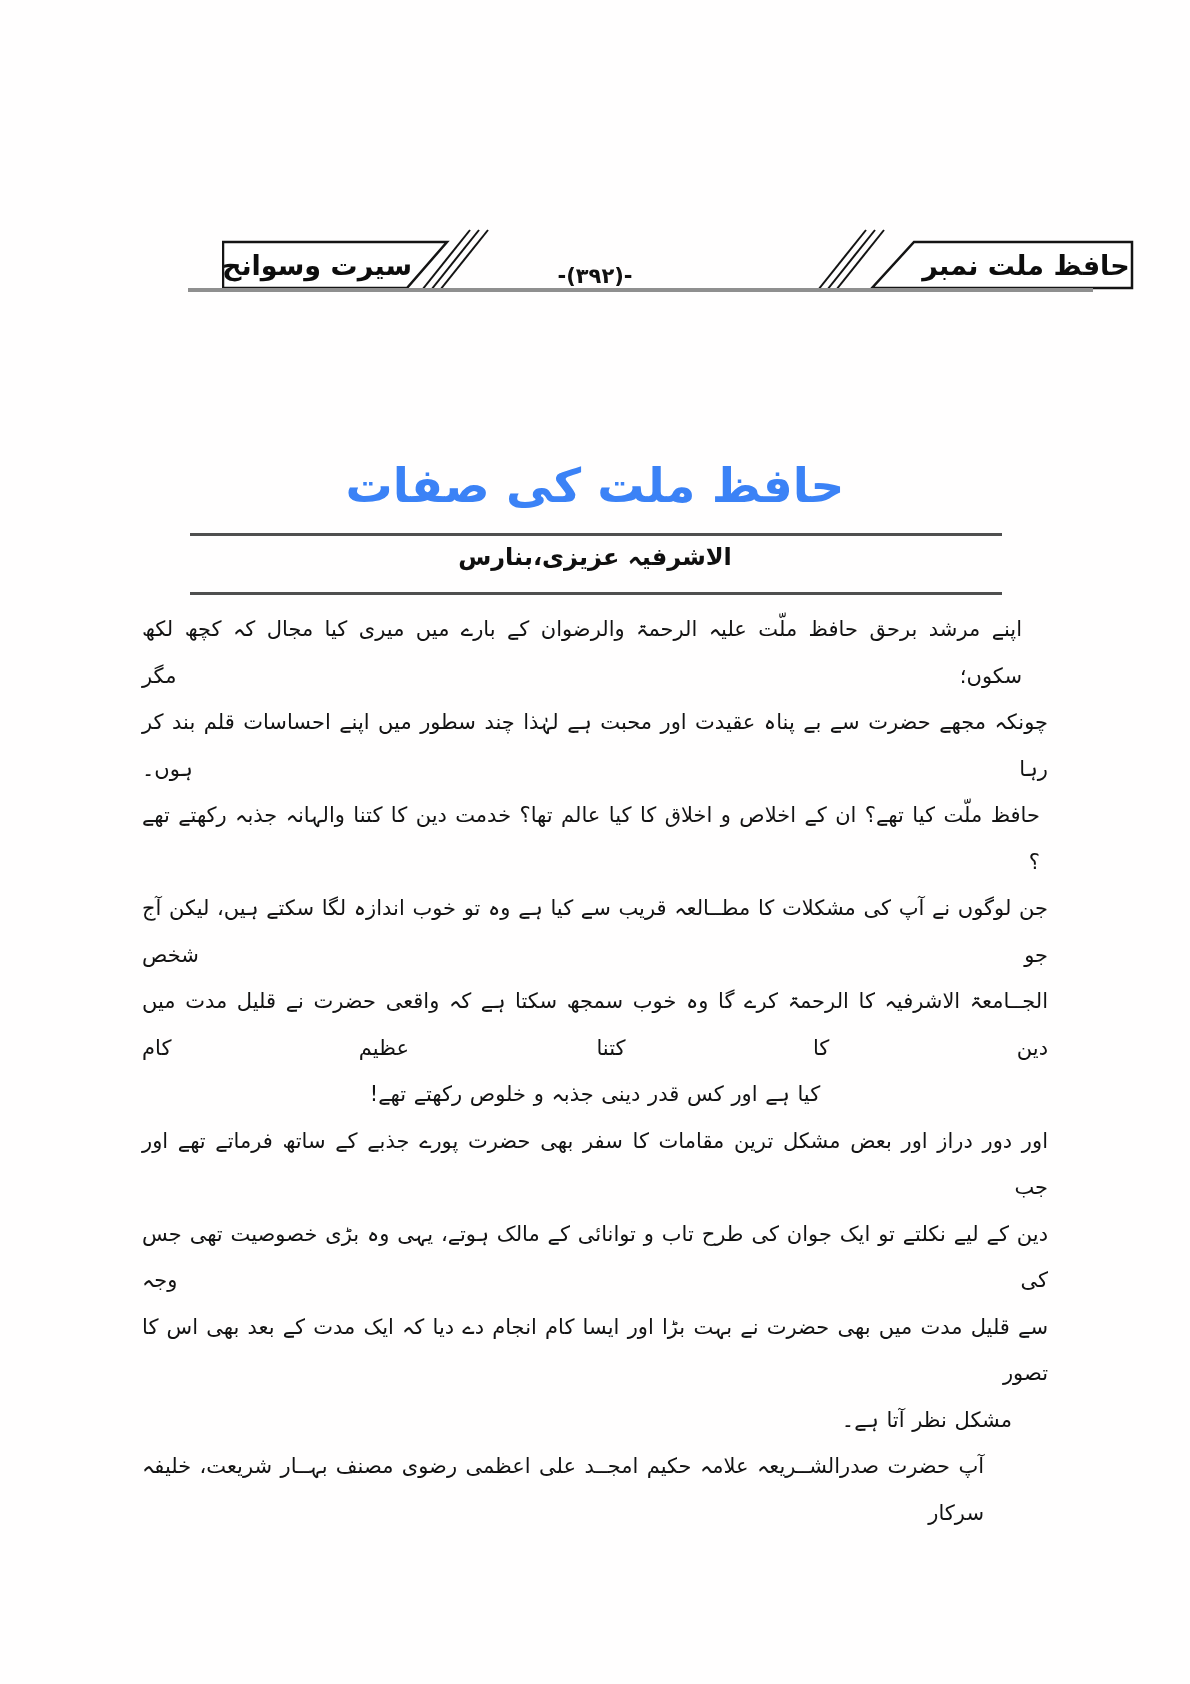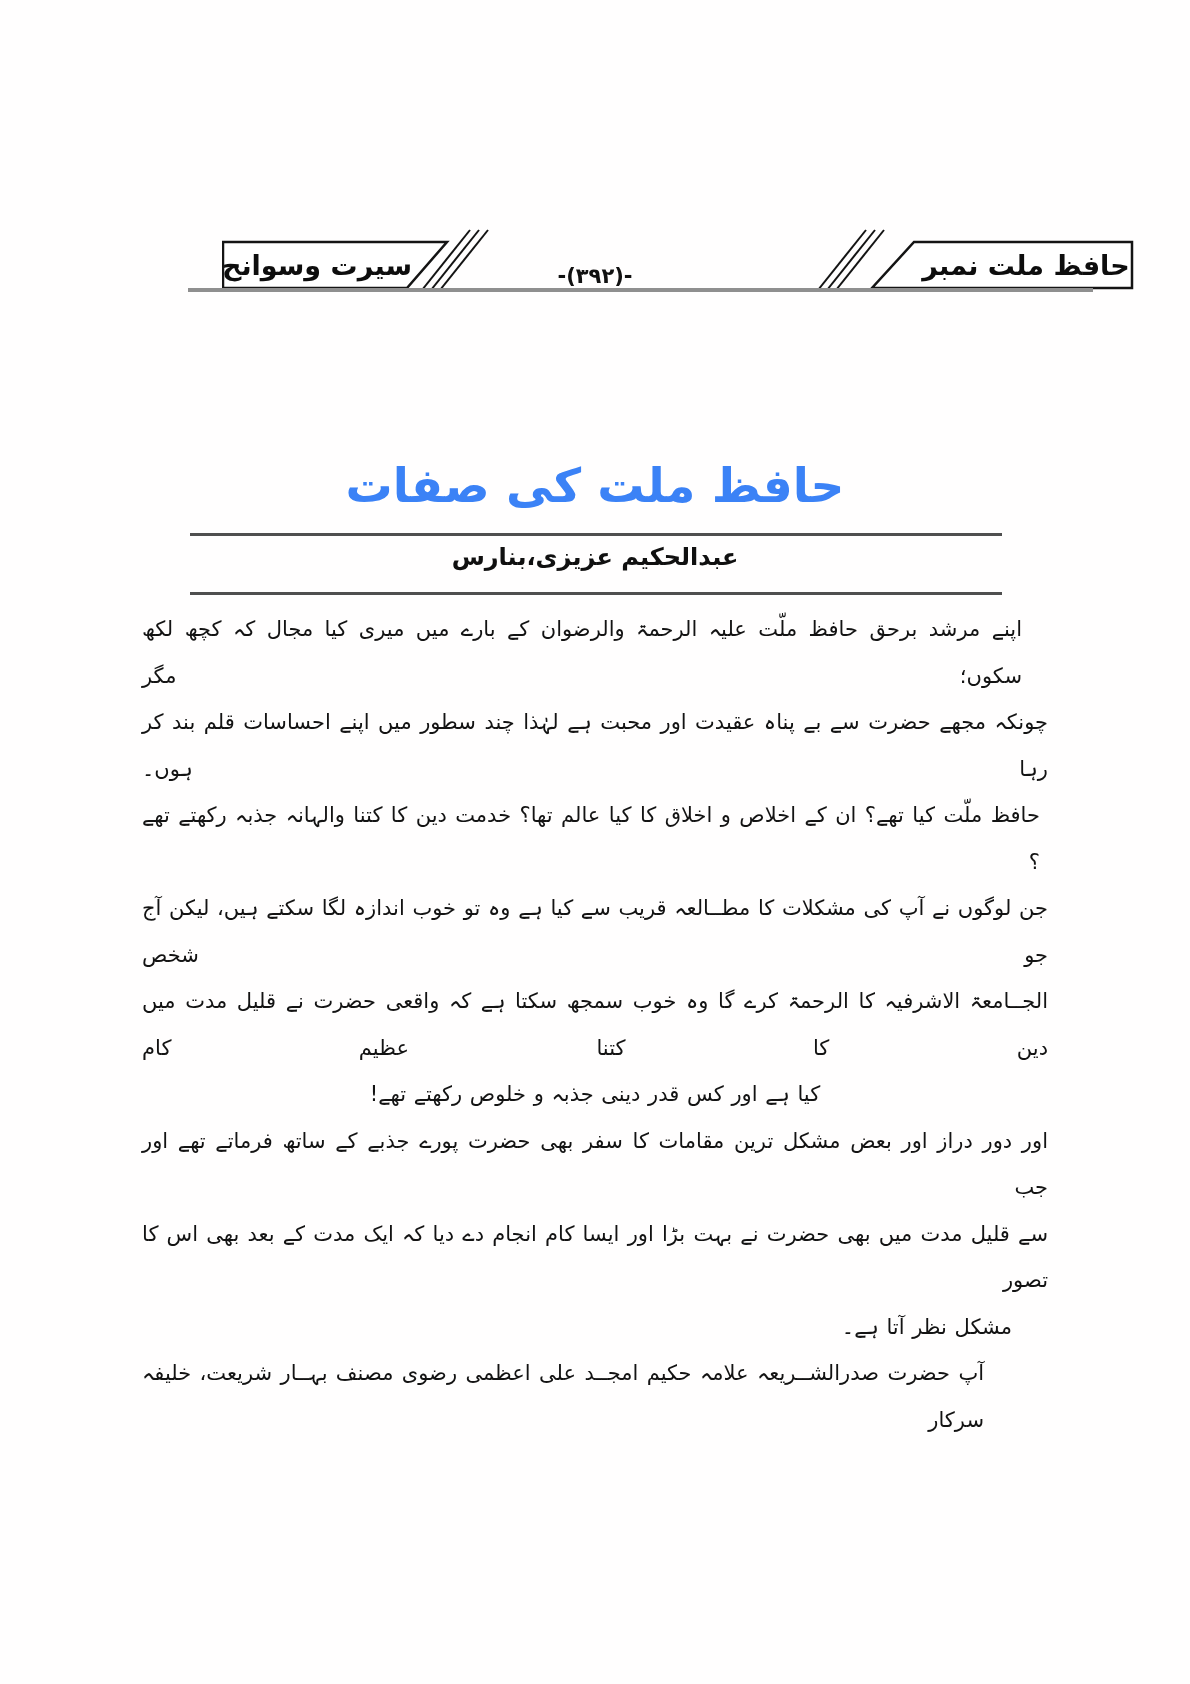--- a/index.html
+++ b/index.html
@@ -95,36 +95,37 @@
       </g>
       <text x="212" y="47" text-anchor="middle">حافظ ملت نمبر</text>
     </svg>
   </div>
 
   <div class="header-rule"></div>
 
   <div class="article-title">حافظ ملت کی صفات</div>
 
   <div class="rule rule-above-author"></div>
-  <div class="article-author">عبدالحکیم عزیزی،بنارس</div>
+  <div class="article-author">الاشرفیہ عزیزی،بنارس</div>
   <div class="rule rule-below-author"></div>
 
   <div class="article-body">
       <div class="para">
         <div class="line justify" style="padding-right: 26px;">اپنے مرشد برحق حافظ ملّت علیہ الرحمۃ والرضوان کے بارے میں میری کیا مجال کہ کچھ لکھ سکوں؛ مگر</div>
         <div class="line justify">چونکہ مجھے حضرت سے بے پناہ عقیدت اور محبت ہے لہٰذا چند سطور میں اپنے احساسات قلم بند کر رہا ہوں۔</div>
       </div>
       <div class="para">
         <div class="line justify" style="padding-right: 8px;">حافظ ملّت کیا تھے؟ ان کے اخلاص و اخلاق کا کیا عالم تھا؟ خدمت دین کا کتنا والہانہ جذبہ رکھتے تھے ؟</div>
         <div class="line justify">جن لوگوں نے آپ کی مشکلات کا مطــالعہ قریب سے کیا ہے وہ تو خوب اندازہ لگا سکتے ہیں، لیکن آج جو شخص</div>
         <div class="line justify">الجــامعۃ الاشرفیہ کا الرحمۃ کرے گا وہ خوب سمجھ سکتا ہے کہ واقعی حضرت نے قلیل مدت میں دین کا کتنا عظیم کام</div>
         <div class="line center">کیا ہے اور کس قدر دینی جذبہ و خلوص رکھتے تھے!</div>
       </div>
       <div class="para">
         <div class="line justify">اور دور دراز اور بعض مشکل ترین مقامات کا سفر بھی حضرت پورے جذبے کے ساتھ فرماتے تھے اور جب</div>
+        <div class="line justify">دین کے لیے نکلتے تو ایک جوان کی طرح تاب و توانائی کے مالک ہوتے، یہی وہ بڑی خصوصیت تھی جس کی وجہ</div>
         <div class="line justify">سے قلیل مدت میں بھی حضرت نے بہت بڑا اور ایسا کام انجام دے دیا کہ ایک مدت کے بعد بھی اس کا تصور</div>
         <div class="line right" style="padding-right: 36px;">مشکل نظر آتا ہے۔</div>
       </div>
       <div class="para">
         <div class="line justify" style="padding-right: 64px;">آپ حضرت صدرالشــریعہ علامہ حکیم امجــد علی اعظمی رضوی مصنف بہــار شریعت، خلیفہ سرکار</div>
       </div>
     </div>
 
 </div>
 

